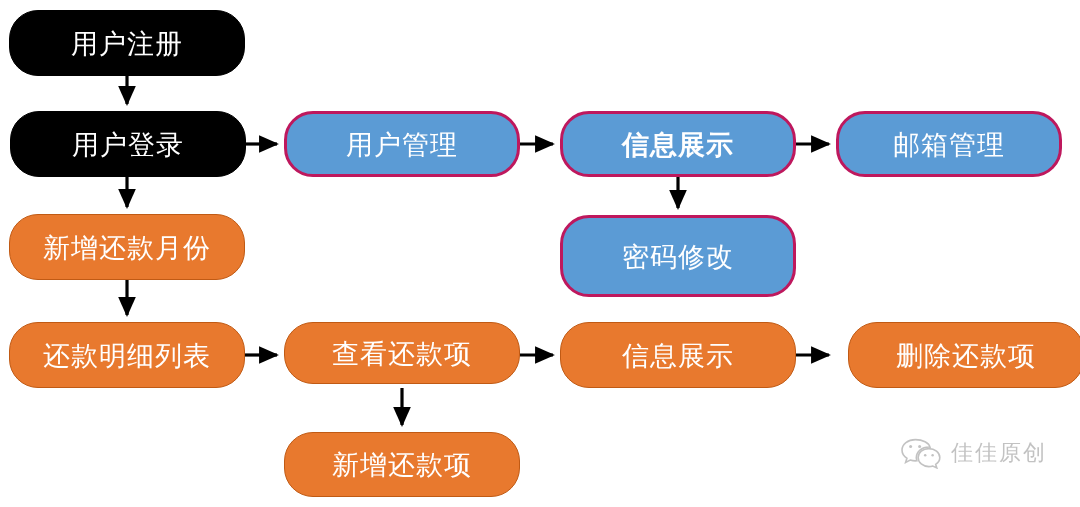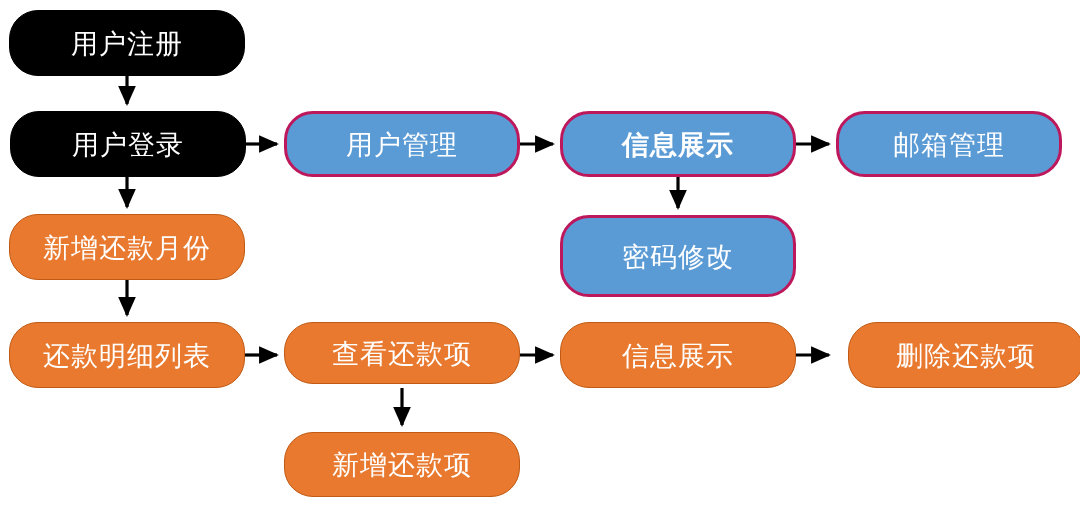--- a/index.html
+++ b/index.html
@@ -130,14 +130,33 @@
         <span class="node-label">信息展示</span>
       </div>
       <div class="node node-orange" style="left: 836px; top: 322px; width: 236px; height: 66px; margin-left: 12px;">
         <span class="node-label">删除还款项</span>
       </div>
       <div class="node node-orange" style="left: 284px; top: 432px; width: 236px; height: 65px;">
         <span class="node-label">新增还款项</span>
       </div>
     </div>
 
+  <div class="watermark" id="watermark" style="left: 900px; top: 437px;">
+    <span class="wechat-logo">
+      <svg class="wechat-icon" width="42" height="32" viewBox="0 0 42 32" xmlns="http://www.w3.org/2000/svg">
+        <path d="M15.4,2.6 C8.0,2.6 2.0,7.3 2.0,13.1 C2.0,16.4 3.9,19.4 6.9,21.3
+                 L5.6,25.4 L10.2,23.1 C11.8,23.6 13.6,23.9 15.4,23.9
+                 C15.9,23.9 16.4,23.9 16.9,23.8 C16.5,22.8 16.3,21.7 16.3,20.6
+                 C16.3,14.7 21.9,10.0 28.8,10.0 C29.2,10.0 29.6,10.0 30.0,10.1
+                 C28.9,5.8 22.8,2.6 15.4,2.6 Z" fill="none" stroke="#6f6f6f" stroke-width="1.6"></path>
+        <circle cx="10.6" cy="9.6" r="1.5" fill="#6f6f6f"></circle>
+        <circle cx="19.6" cy="9.6" r="1.5" fill="#6f6f6f"></circle>
+        <path d="M28.8,11.6 C22.9,11.6 18.1,15.6 18.1,20.6 C18.1,25.6 22.9,29.6 28.8,29.6
+                 C30.2,29.6 31.6,29.4 32.8,29.0 L36.8,30.9 L35.7,27.4
+                 C38.2,25.8 39.8,23.4 39.8,20.6 C39.8,15.6 34.7,11.6 28.8,11.6 Z" fill="none" stroke="#6f6f6f" stroke-width="1.6"></path>
+        <circle cx="25.2" cy="18.3" r="1.25" fill="#6f6f6f"></circle>
+        <circle cx="32.6" cy="18.3" r="1.25" fill="#6f6f6f"></circle>
+      </svg>
+    </span>
+    <span class="watermark-text">佳佳原创</span>
+  </div>
 
 </div>
 
 </body></html>

